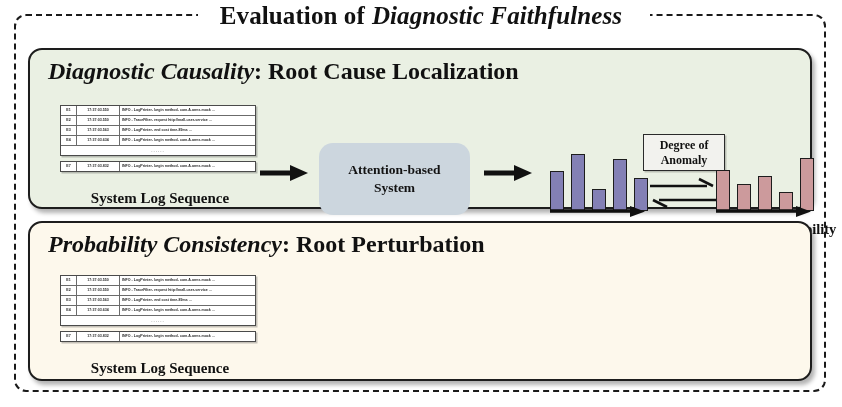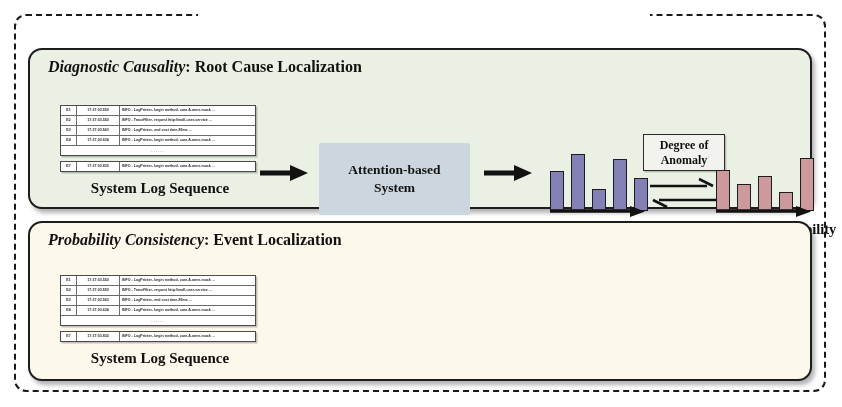--- a/index.html
+++ b/index.html
@@ -26,21 +26,21 @@
   
   .panel{
     position:absolute;box-sizing:border-box;
     border:2.5px solid #1d1d1d;border-radius:14px;
     box-shadow:3px 4px 4px rgba(0,0,0,.30);
   }
   #panel-causality{left:28px;top:48px;width:784px;height:161px;background:#eaf0e3;}
   #panel-consistency{left:28px;top:221px;width:784px;height:160px;background:#fdf8ec;}
 
   .panel-heading{
-    position:absolute;left:18px;top:8px;font-size:16px;font-weight:bold;color:#111;
+    position:absolute;left:18px;top:8px;font-size:24px;font-weight:bold;color:#111;
     white-space:nowrap;
   }
   .panel-heading .ital{font-style:italic;}
 
   
   .log-block{position:absolute;}
   #logs-1{left:30px;top:55px;}
   #logs-2{left:30px;top:52px;}
 
   .log-table{
@@ -63,30 +63,30 @@
   .log-msg{
     flex:1;padding-left:2px;font-size:3.6px;font-weight:bold;color:#2a2a2a;
     line-height:9px;white-space:nowrap;overflow:hidden;
   }
   .log-ellipsis{
     display:flex;align-items:center;justify-content:center;height:9px;
     font-size:5px;color:#555;letter-spacing:1px;
   }
   .log-table.single{margin-top:5px;}
   .log-caption{
-    margin-top:8px;width:200px;text-align:center;
+    margin-top:18px;width:200px;text-align:center;
     font-size:15px;font-weight:bold;color:#111;white-space:nowrap;
   }
 
   
   .arrow{position:absolute;display:block;}
 
   
   .model-box{
-    position:absolute;background:#ccd6de;border-radius:2px;
+    position:absolute;background:#ccd6de;border-radius:14px;
     display:flex;flex-direction:column;align-items:center;justify-content:center;
     font-size:13.5px;font-weight:bold;color:#131313;line-height:1.32;text-align:center;
   }
   #model-1{left:289px;top:93px;width:151px;height:72px;}
 
   
   .chart{position:absolute;}
   .bars{position:absolute;left:0;bottom:9px;display:flex;align-items:flex-end;gap:7px;}
   .bar{width:14px;border:1.6px solid #1d1d1d;box-sizing:border-box;}
   .bar.purple{background:#8380b5;}
@@ -110,20 +110,24 @@
   }
   #equilibrium{position:absolute;left:617px;top:126px;}
 </style>
 </head>
 <body>
 
 <div id="root">
 
   <div class="outer-frame"></div>
   <div class="title-gap"></div>
+  <div class="main-title">
+    <span>Evaluation of</span>
+    <span class="ital">Diagnostic Faithfulness</span>
+  </div>
 
   <div class="panel" id="panel-causality">
 
     <div class="panel-heading">
       <span class="ital">Diagnostic Causality</span><span>: Root Cause Localization</span>
     </div>
 
     <div class="log-block" id="logs-1">
       <div class="log-table">
         <div class="log-row">
@@ -212,21 +216,21 @@
         <line x1="0" y1="5" x2="82" y2="5" stroke="#111" stroke-width="3.4"></line>
         <polygon points="80,0 95,5.5 80,11" fill="#111"></polygon>
       </svg>
       <div class="chart-caption">Root Cause Probability</div>
     </div>
   </div>
 
   <div class="panel" id="panel-consistency">
 
     <div class="panel-heading">
-      <span class="ital">Probability Consistency</span><span>: Event Localization</span>
+      <span class="ital">Probability Consistency</span><span>: Root Perturbation</span>
     </div>
 
     <div class="log-block" id="logs-2">
       <div class="log-table">
         <div class="log-row">
           <div class="log-id">E1</div>
           <div class="log-ts">17:37:03.550</div>
           <div class="log-msg">INFO - LogPrinter- begin method- com.A.arms.mock ...</div>
         </div>
         <div class="log-row">

